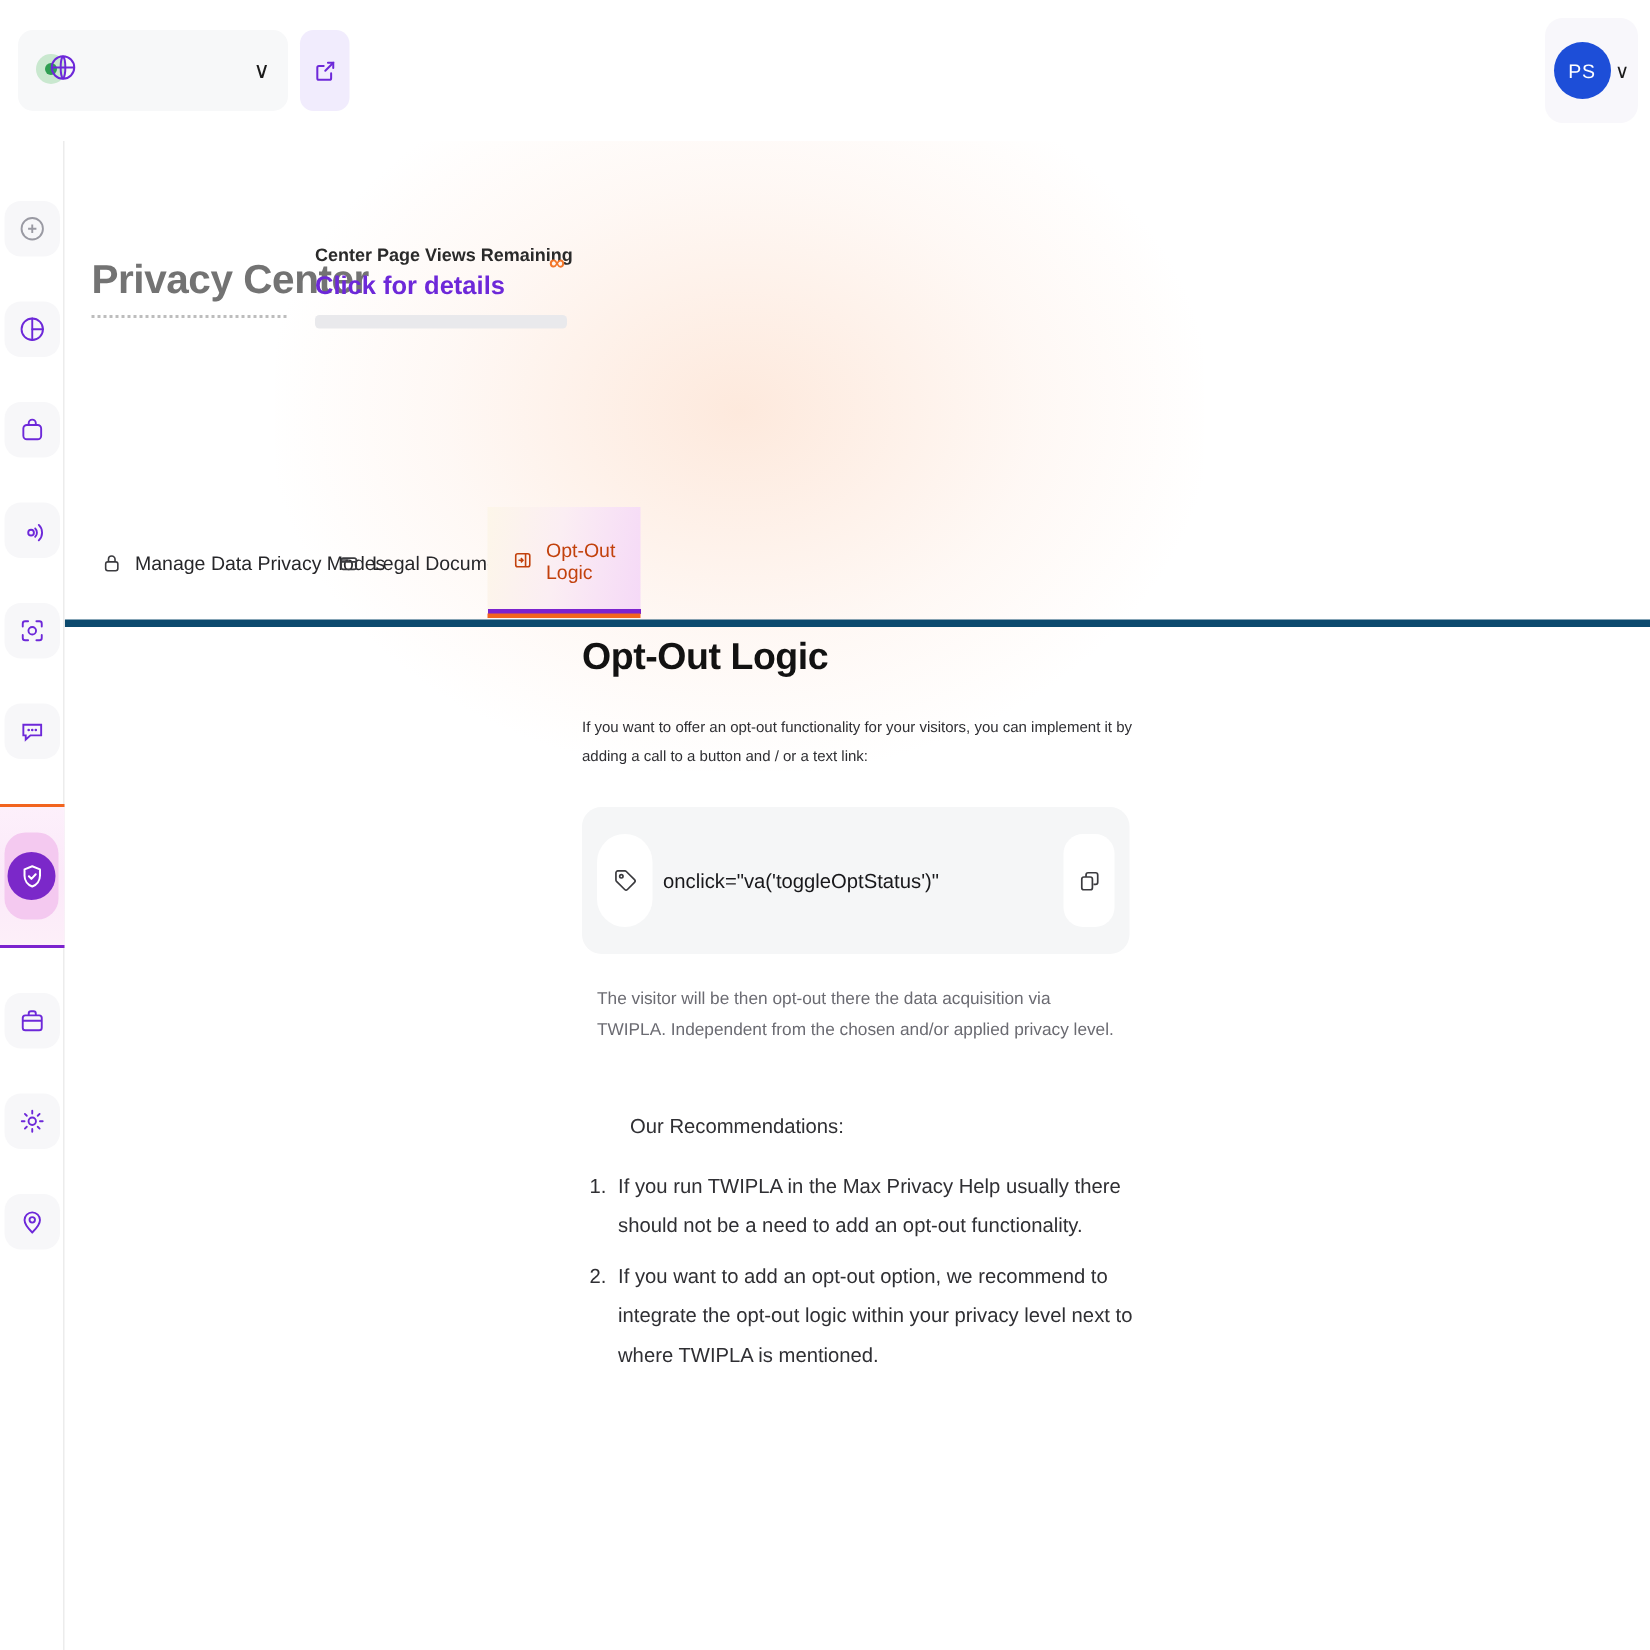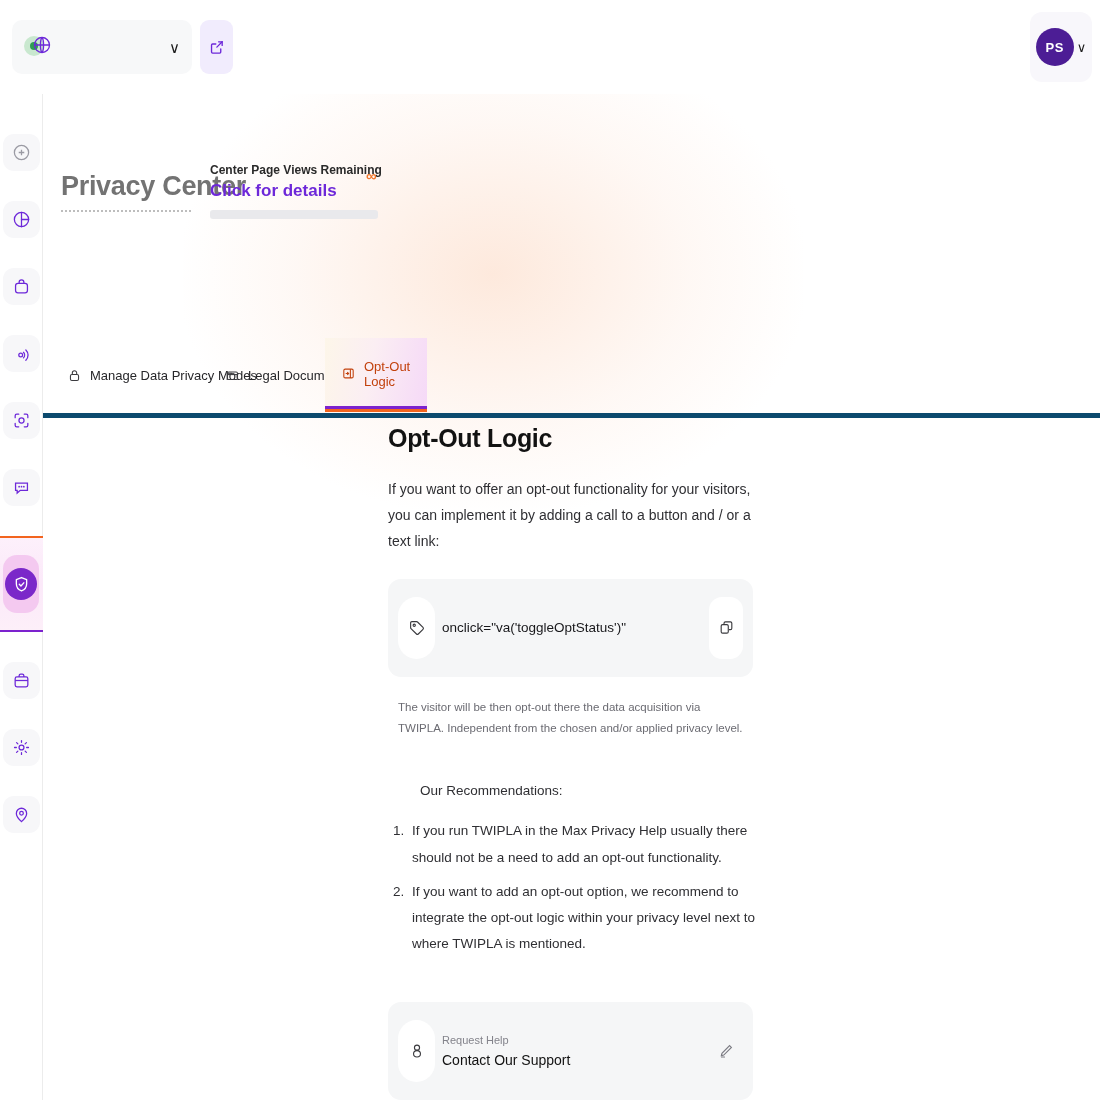--- a/index.html
+++ b/index.html
@@ -42,22 +42,22 @@
     background: #f1ecfd; border-radius: 9px;
     display: flex; align-items: center; justify-content: center;
   }
   .user-chip {
     position: absolute; right: 8px; top: 12px;
     width: 62px; height: 70px; background: #f8f7fb; border-radius: 12px;
     display: flex; align-items: center; justify-content: center; gap: 3px;
   }
   .avatar {
     width: 38px; height: 38px; border-radius: 50%;
-    background: #4c1d95; color: #fff;
-    font-size: 13px; font-weight: bold; letter-spacing: .5px;
+    background: #1d4ed8; color: #fff;
+    font-size: 13px; font-weight: normal; letter-spacing: .5px;
     display: flex; align-items: center; justify-content: center;
   }
   .user-caret { font-size: 13px; color: #1a1a1a; }
 
   
   .sidebar {
     position: absolute; left: 0; top: 94px; width: 43px; height: 1006px;
     background: #ffffff; border-right: 1px solid #ececec;
     display: flex; flex-direction: column; align-items: center;
     padding-top: 40px; gap: 30px; z-index: 20;
@@ -145,21 +145,21 @@
   }
   .tab.active .tab-ico { color: #c2410c; }
 
   
   .panel { position: absolute; left: 345px; top: 330px; width: 370px; }
   .panel h1 {
     font-size: 25px; font-weight: bold; color: #121212;
     letter-spacing: -0.3px; margin-bottom: 24px;
   }
   .intro {
-    font-size: 14px; line-height: 1.85; color: #2f2f33; margin-bottom: 24px;
+    font-size: 10px; line-height: 1.85; color: #2f2f33; margin-bottom: 24px;
   }
   .code-card {
     width: 365px; height: 98px; background: #f5f6f7; border-radius: 13px;
     display: flex; align-items: center; padding: 0 10px; margin-bottom: 20px;
   }
   .icon-pill {
     width: 37px; height: 62px; border-radius: 19px; background: #ffffff;
     display: flex; align-items: center; justify-content: center; flex: 0 0 37px;
     color: #3a3a3e;
   }
@@ -379,34 +379,16 @@
       </div>
 
       <p class="note">The visitor will be then opt-out there the data acquisition via TWIPLA. Independent from the chosen and/or applied privacy level.</p>
 
       <div class="rec-title">Our Recommendations:</div>
       <ol class="recs">
         <li>If you run TWIPLA in the Max Privacy Help usually there should not be a need to add an opt-out functionality.</li>
         <li>If you want to add an opt-out option, we recommend to integrate the opt-out logic within your privacy level next to where TWIPLA is mentioned.</li>
       </ol>
 
-      <div class="support-card">
-        <div class="icon-pill">
-          <svg width="18" height="18" viewBox="0 0 24 24" fill="none" stroke="currentColor" stroke-width="1.5">
-            <circle cx="12" cy="7.5" r="3.4"></circle>
-              <path d="M12 11.5c-2.6 0-4.6 2-4.6 4.3S9.4 20 12 20s4.6-1.9 4.6-4.2-2-4.3-4.6-4.3z"></path>
-          </svg>
-        </div>
-        <div class="support-txt">
-          <div class="support-label">Request Help</div>
-          <div class="support-value">Contact Our Support</div>
-        </div>
-        <div class="edit-pill">
-          <svg width="18" height="18" viewBox="0 0 24 24" fill="none" stroke="currentColor" stroke-width="1.5" stroke-linecap="round">
-            <path d="M16.8 4.8l2.4 2.4L9 17.4l-3.2.8.8-3.2z"></path>
-              <path d="M6 20h4"></path>
-          </svg>
-        </div>
-      </div>
 
     </div>
   </div>
 </div>
 
 </body></html>

